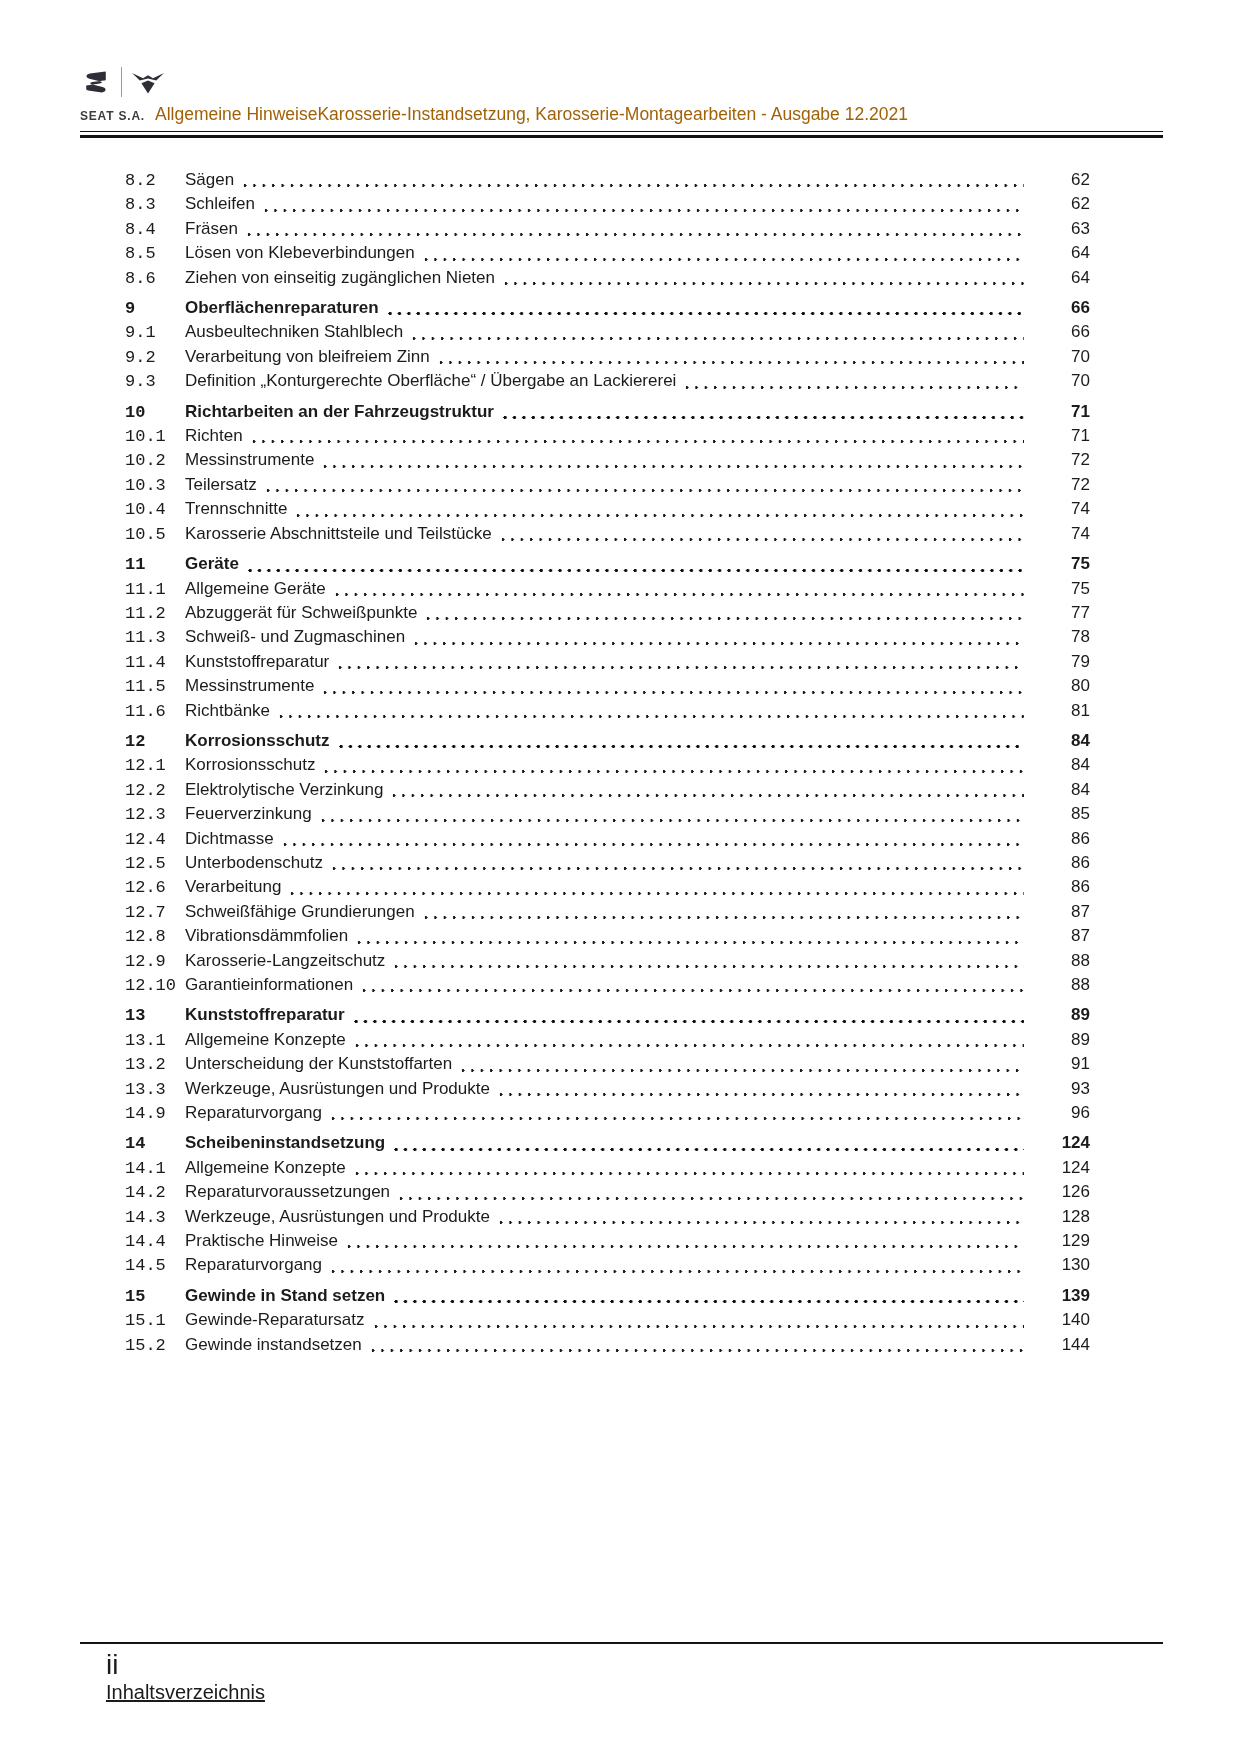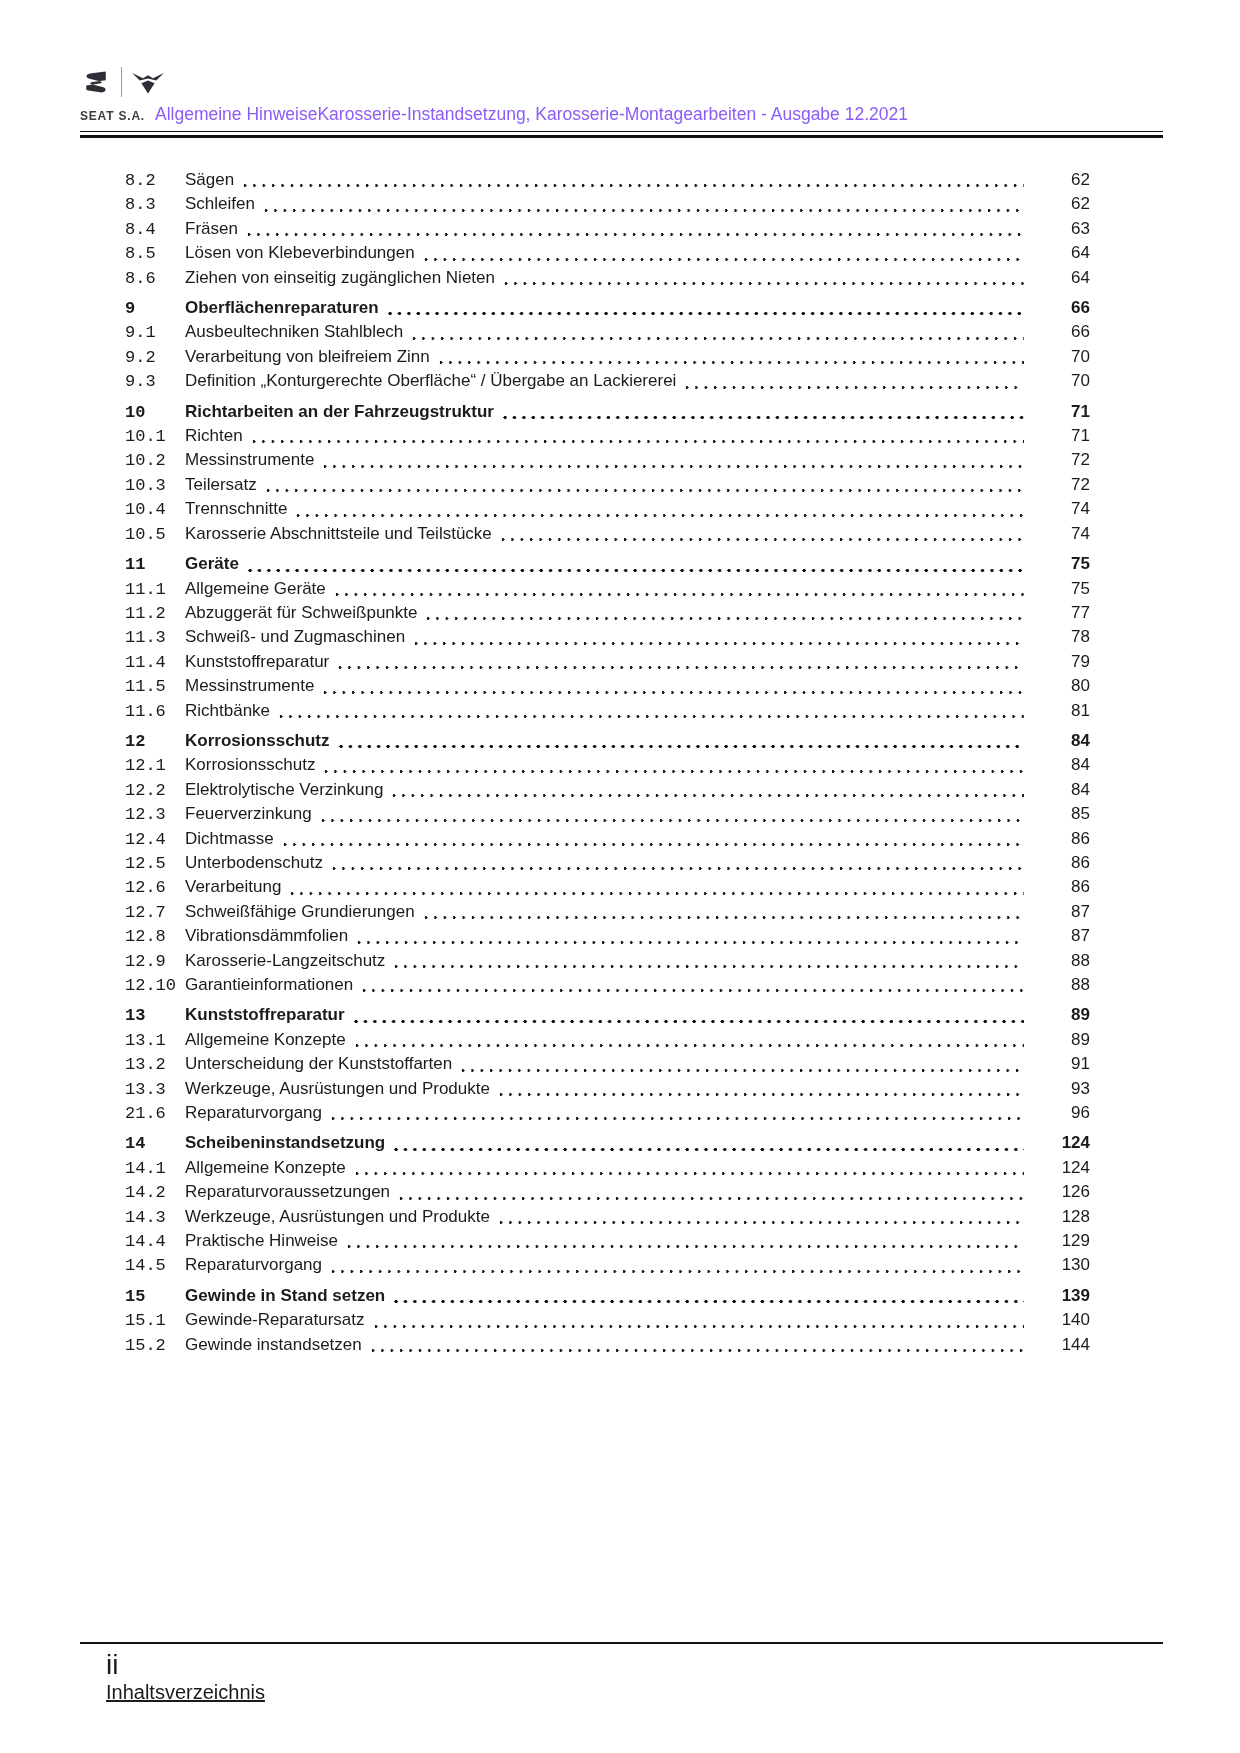--- a/index.html
+++ b/index.html
@@ -16,21 +16,21 @@
   .content { padding: 64px 77px 0 80px; }
 
   
   .logos { display: flex; align-items: center; height: 36px; }
   .logo-divider { width: 1px; height: 30px; background: #9a9a9a; margin: 0 9px; }
   .brand-title-row { display: flex; align-items: baseline; margin-top: 4px; }
   .brand {
     font-size: 12px; font-weight: bold; letter-spacing: 0.8px;
     color: #3d3d3d; width: 67px; flex-shrink: 0;
   }
-  .doc-title { font-size: 17.5px; color: #8b5cf6; white-space: nowrap; margin-left: 8px; }
+  .doc-title { font-size: 17.5px; color: #a16207; white-space: nowrap; margin-left: 8px; }
   .rule-thin  { height: 1px; background: #141414; margin-top: 6px; }
   .rule-thick { height: 3px; background: #141414; margin-top: 3px; }
 
   
   .toc { margin: 30px 73px 0 45px; }
   .toc-row {
     display: flex; align-items: baseline;
     font-size: 17px; line-height: 23.4px; white-space: nowrap;
   }
   .toc-row.chapter { font-weight: bold; margin-top: 6px; }
@@ -305,21 +305,21 @@
     <span class="toc-leader"></span>
     <span class="toc-page">91</span>
   </div>
         <div class="toc-row section">
     <span class="toc-num">13.3</span>
     <span class="toc-title">Werkzeuge, Ausrüstungen und Produkte</span>
     <span class="toc-leader"></span>
     <span class="toc-page">93</span>
   </div>
         <div class="toc-row section">
-    <span class="toc-num">21.6</span>
+    <span class="toc-num">14.9</span>
     <span class="toc-title">Reparaturvorgang</span>
     <span class="toc-leader"></span>
     <span class="toc-page">96</span>
   </div>
         <div class="toc-row chapter">
     <span class="toc-num">14</span>
     <span class="toc-title">Scheibeninstandsetzung</span>
     <span class="toc-leader"></span>
     <span class="toc-page">124</span>
   </div>

